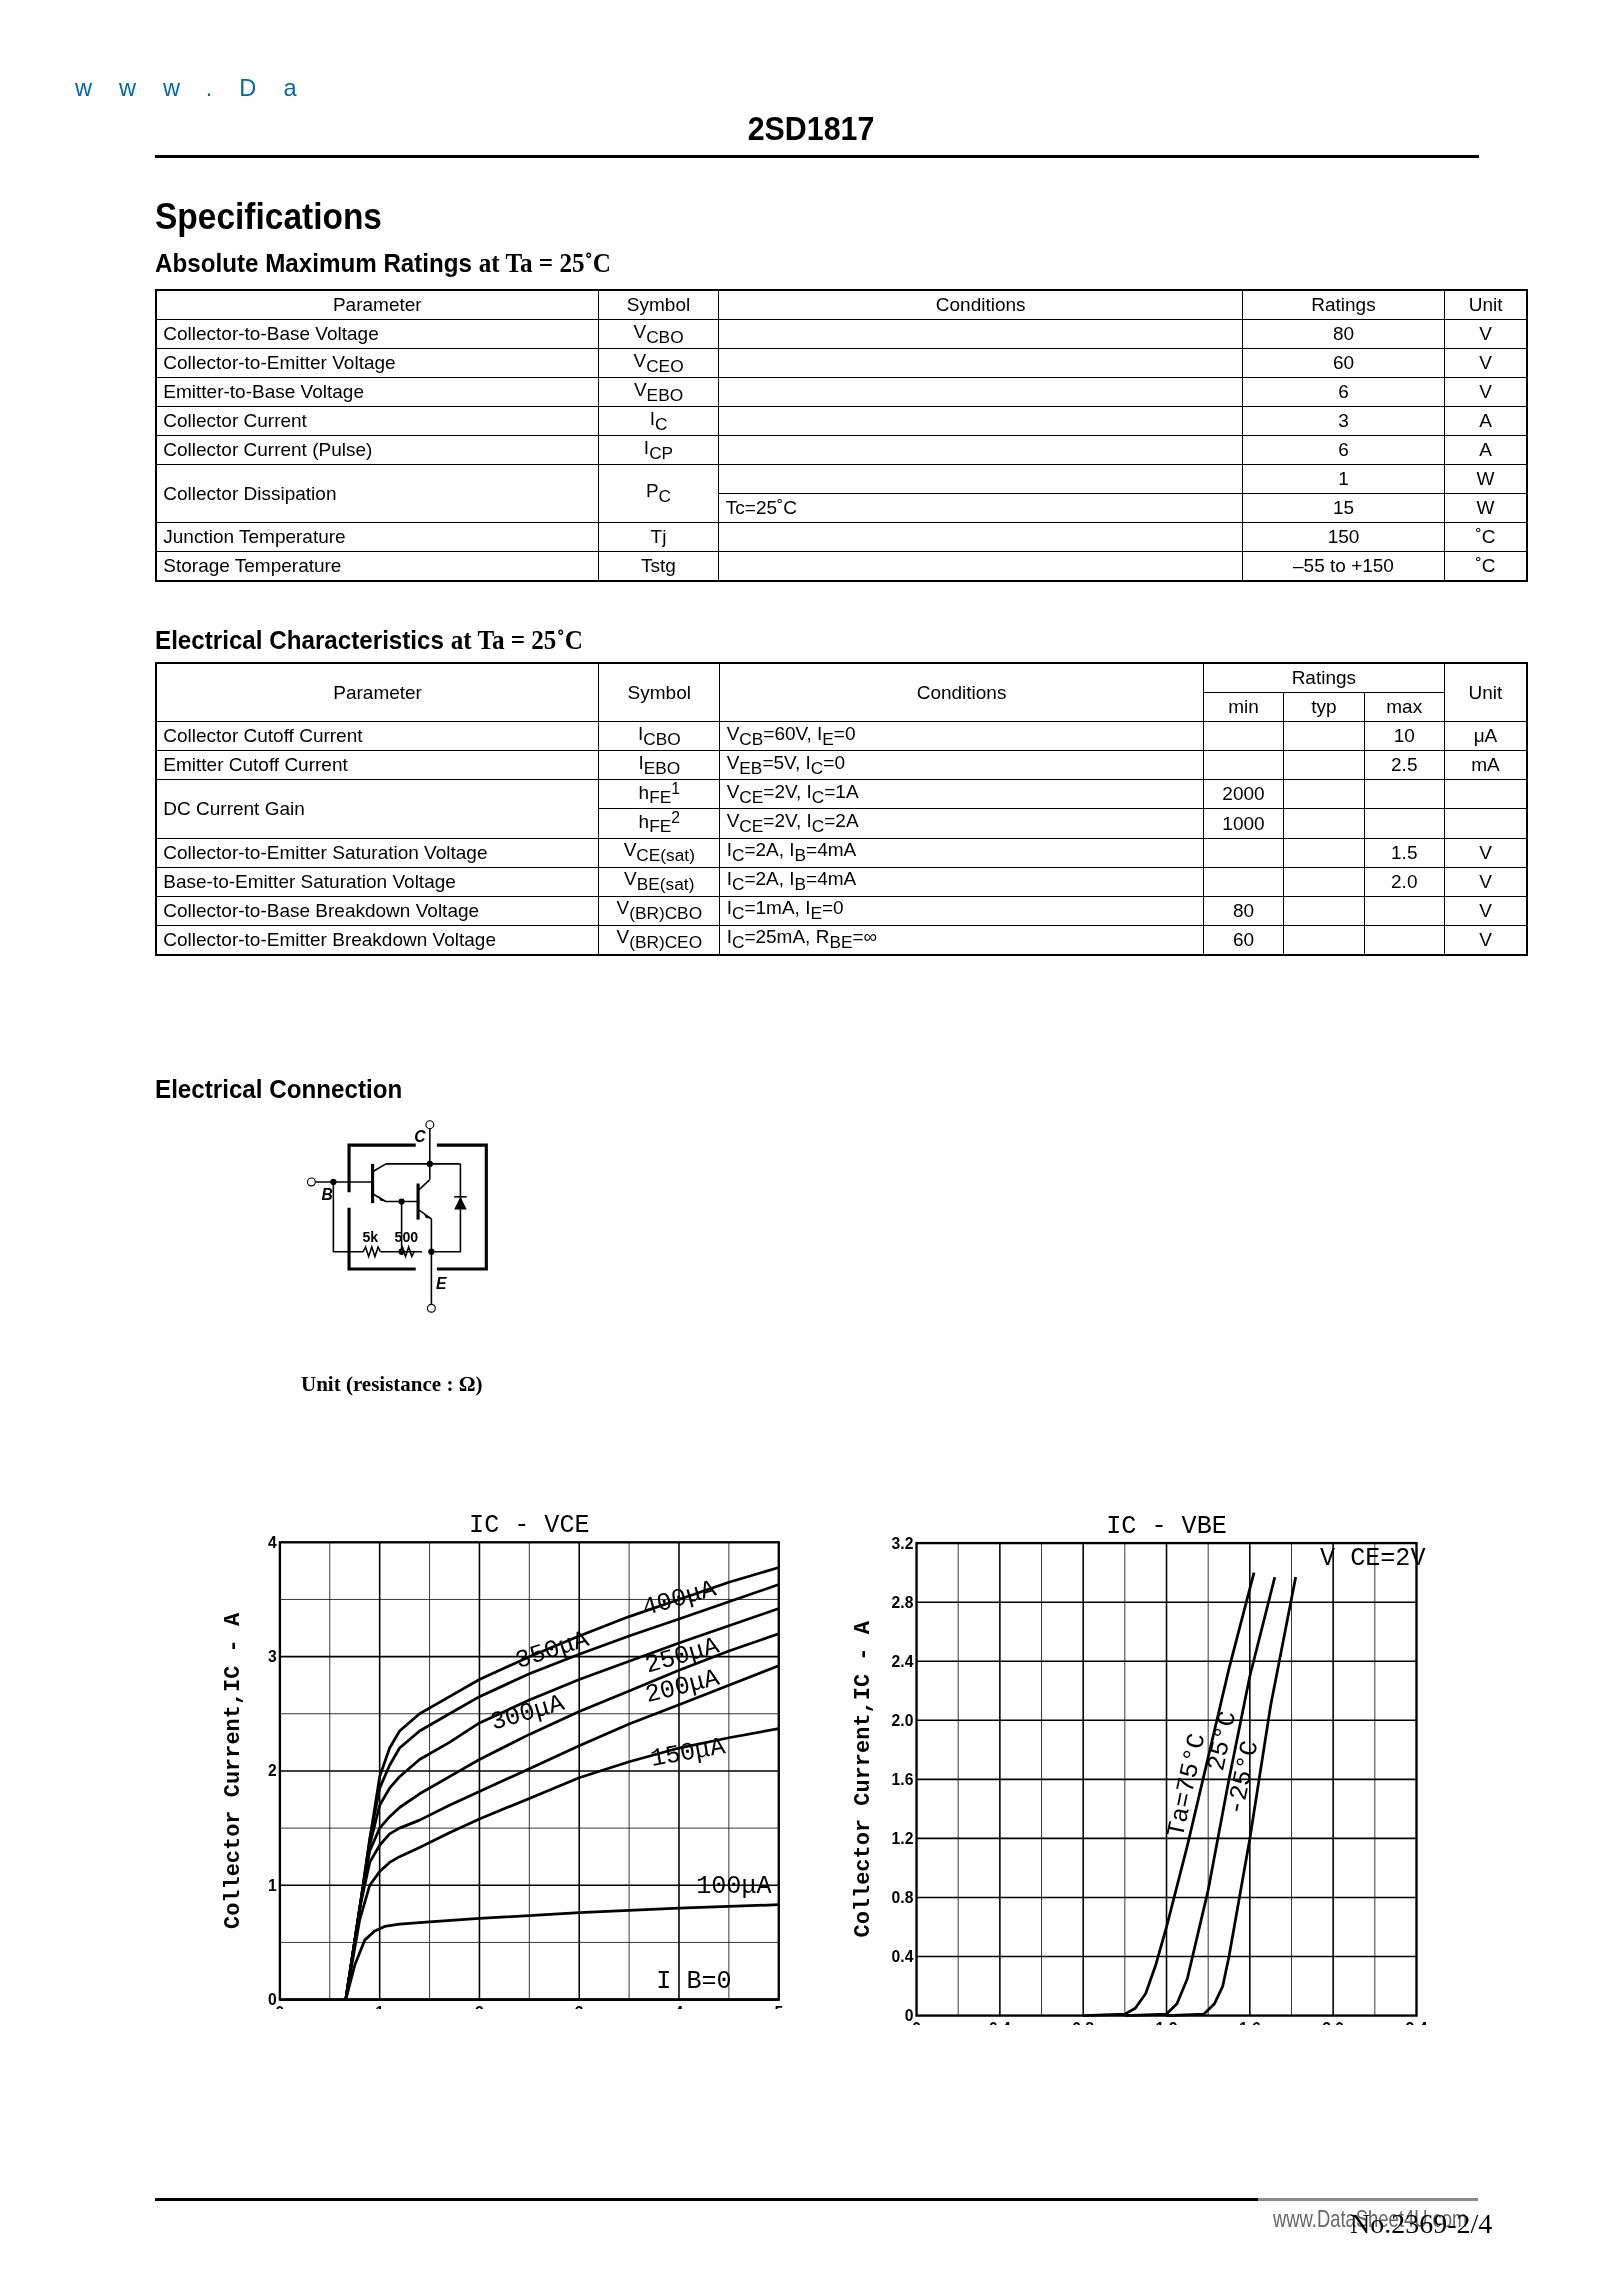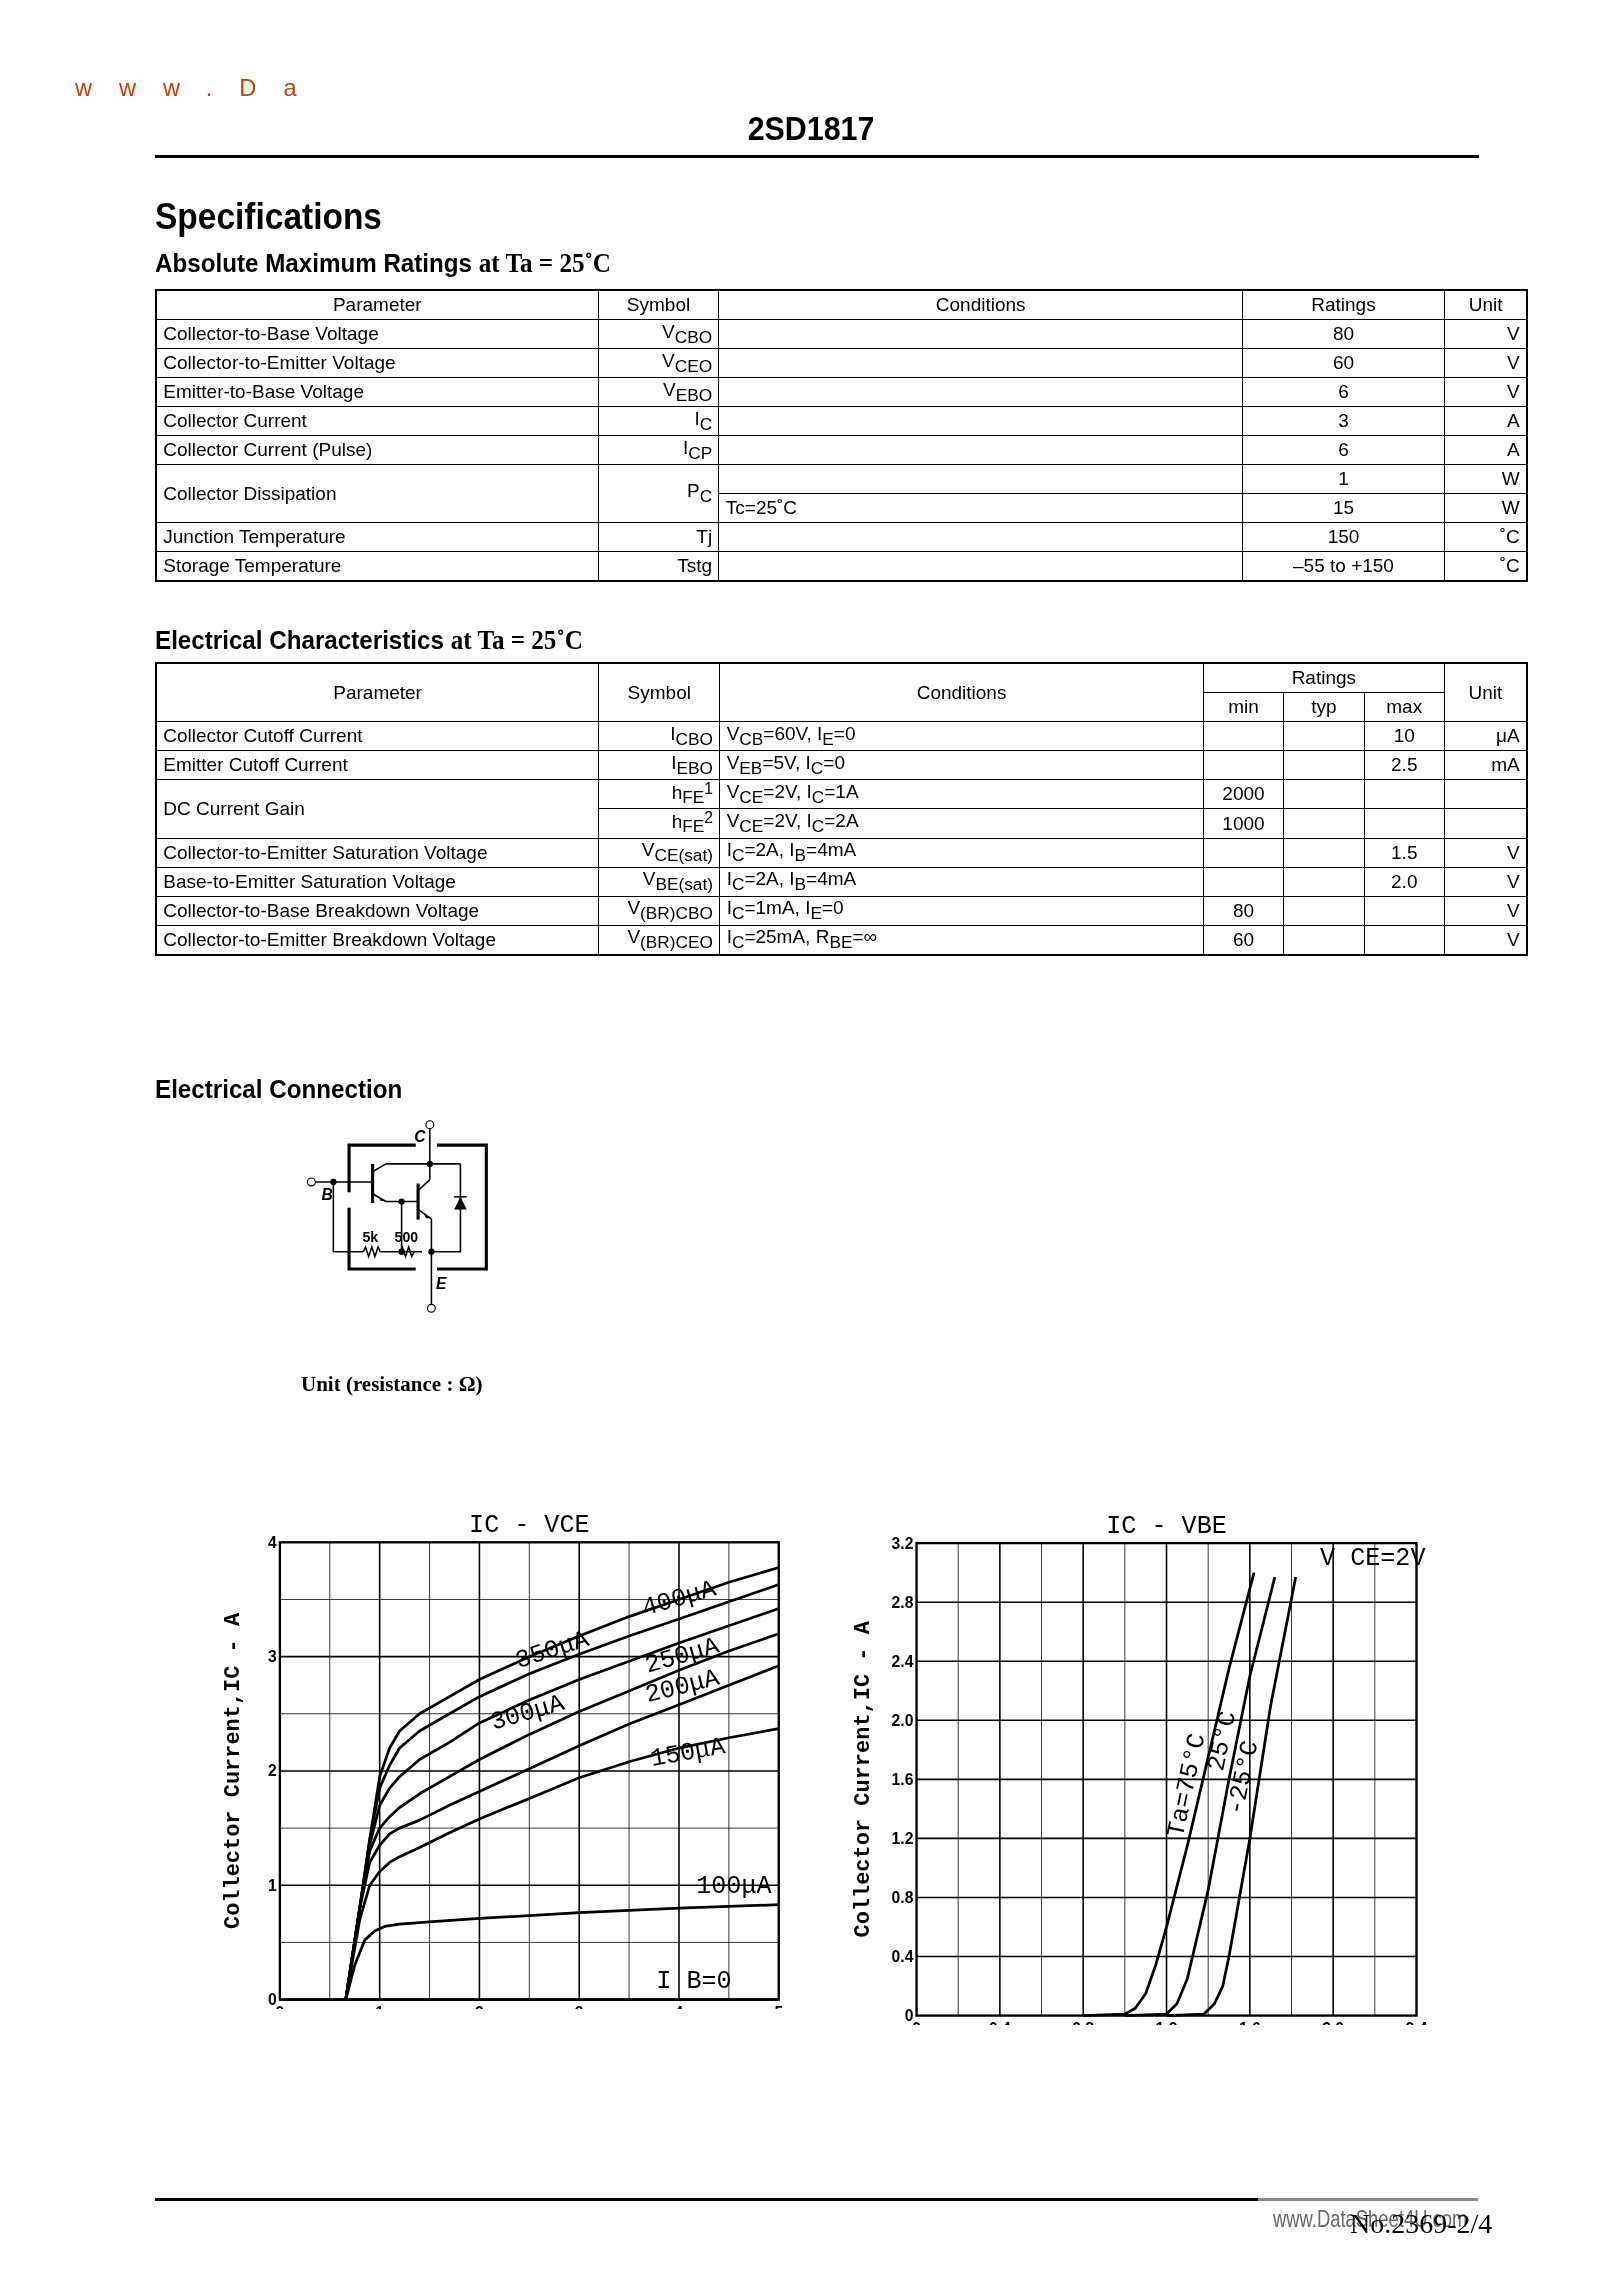--- a/index.html
+++ b/index.html
@@ -1,28 +1,28 @@
 <!DOCTYPE html>
 <html style="font-size:12.6px"><head>
 <meta charset="utf-8">
 <style>
   html, body { margin:0; padding:0; background:#ffffff; }
   body { width:1622px; height:2295px; position:relative; overflow:hidden; font-family:"Liberation Sans", sans-serif; color:#000; }
   .abs { position:absolute; }
-  .watermark { left:75px; top:75px; font-size:23.6px; color:#c2410c; letter-spacing:27px; font-family:"Liberation Sans", sans-serif; }
+  .watermark { left:75px; top:75px; font-size:23.6px; color:#0369a1; letter-spacing:27px; font-family:"Liberation Sans", sans-serif; }
   .doc-title { left:0; width:1622px; top:110px; text-align:center; font-weight:bold; font-size:33px; transform:scaleX(0.92); }
   .rule { left:155px; width:1324px; top:155px; height:3.1px; background:#000; }
   .h1 { left:155px; top:196px; font-size:36px; font-weight:bold; transform:scaleX(0.93); transform-origin:left; }
   .h2 { left:155px; font-size:26px; font-weight:bold; transform:scaleX(0.93); transform-origin:left; white-space:nowrap; }
   .h2 .cond { font-family:"Liberation Serif", serif; font-weight:bold; font-size:27px; }
   table.spec { position:absolute; left:155px; width:1373px; border-collapse:collapse; font-size:19px; table-layout:fixed; }
   table.spec td, table.spec th { border:1.6px solid #000; padding:0 6.3px; font-weight:normal; height:28px; }
   table.spec { border:2.4px solid #000; }
   table.spec th { text-align:center; }
-  .c { text-align:right; }
+  .c { text-align:center; }
   .r { text-align:center; }
   .sub { font-size:17.3px; vertical-align:-4.7px; }
   .sup { font-size:15.7px; vertical-align:4.7px; }
   .chart-title { font-family:"Liberation Mono", monospace; font-size:32px; }
   .axis-lbl { font-family:"Liberation Mono", monospace; font-weight:bold; font-size:28px; }
   .tick { font-family:"Liberation Sans", sans-serif; font-size:20px; font-weight:bold; }
   .footer-rule1 { left:155px; width:1103px; top:2198px; height:3.1px; background:#000; }
   .footer-rule2 { left:1258px; width:220px; top:2198px; height:3.1px; background:#8a8a8a; }
   .footer-wm { left:1273px; top:2206px; font-size:23.6px; color:#666; font-family:"Liberation Sans", sans-serif; transform:scaleX(0.78); transform-origin:left; white-space:nowrap; }
   .footer-no { left:1350px; top:2208px; font-size:28px; color:#000; font-family:"Liberation Serif", serif; white-space:nowrap; }

